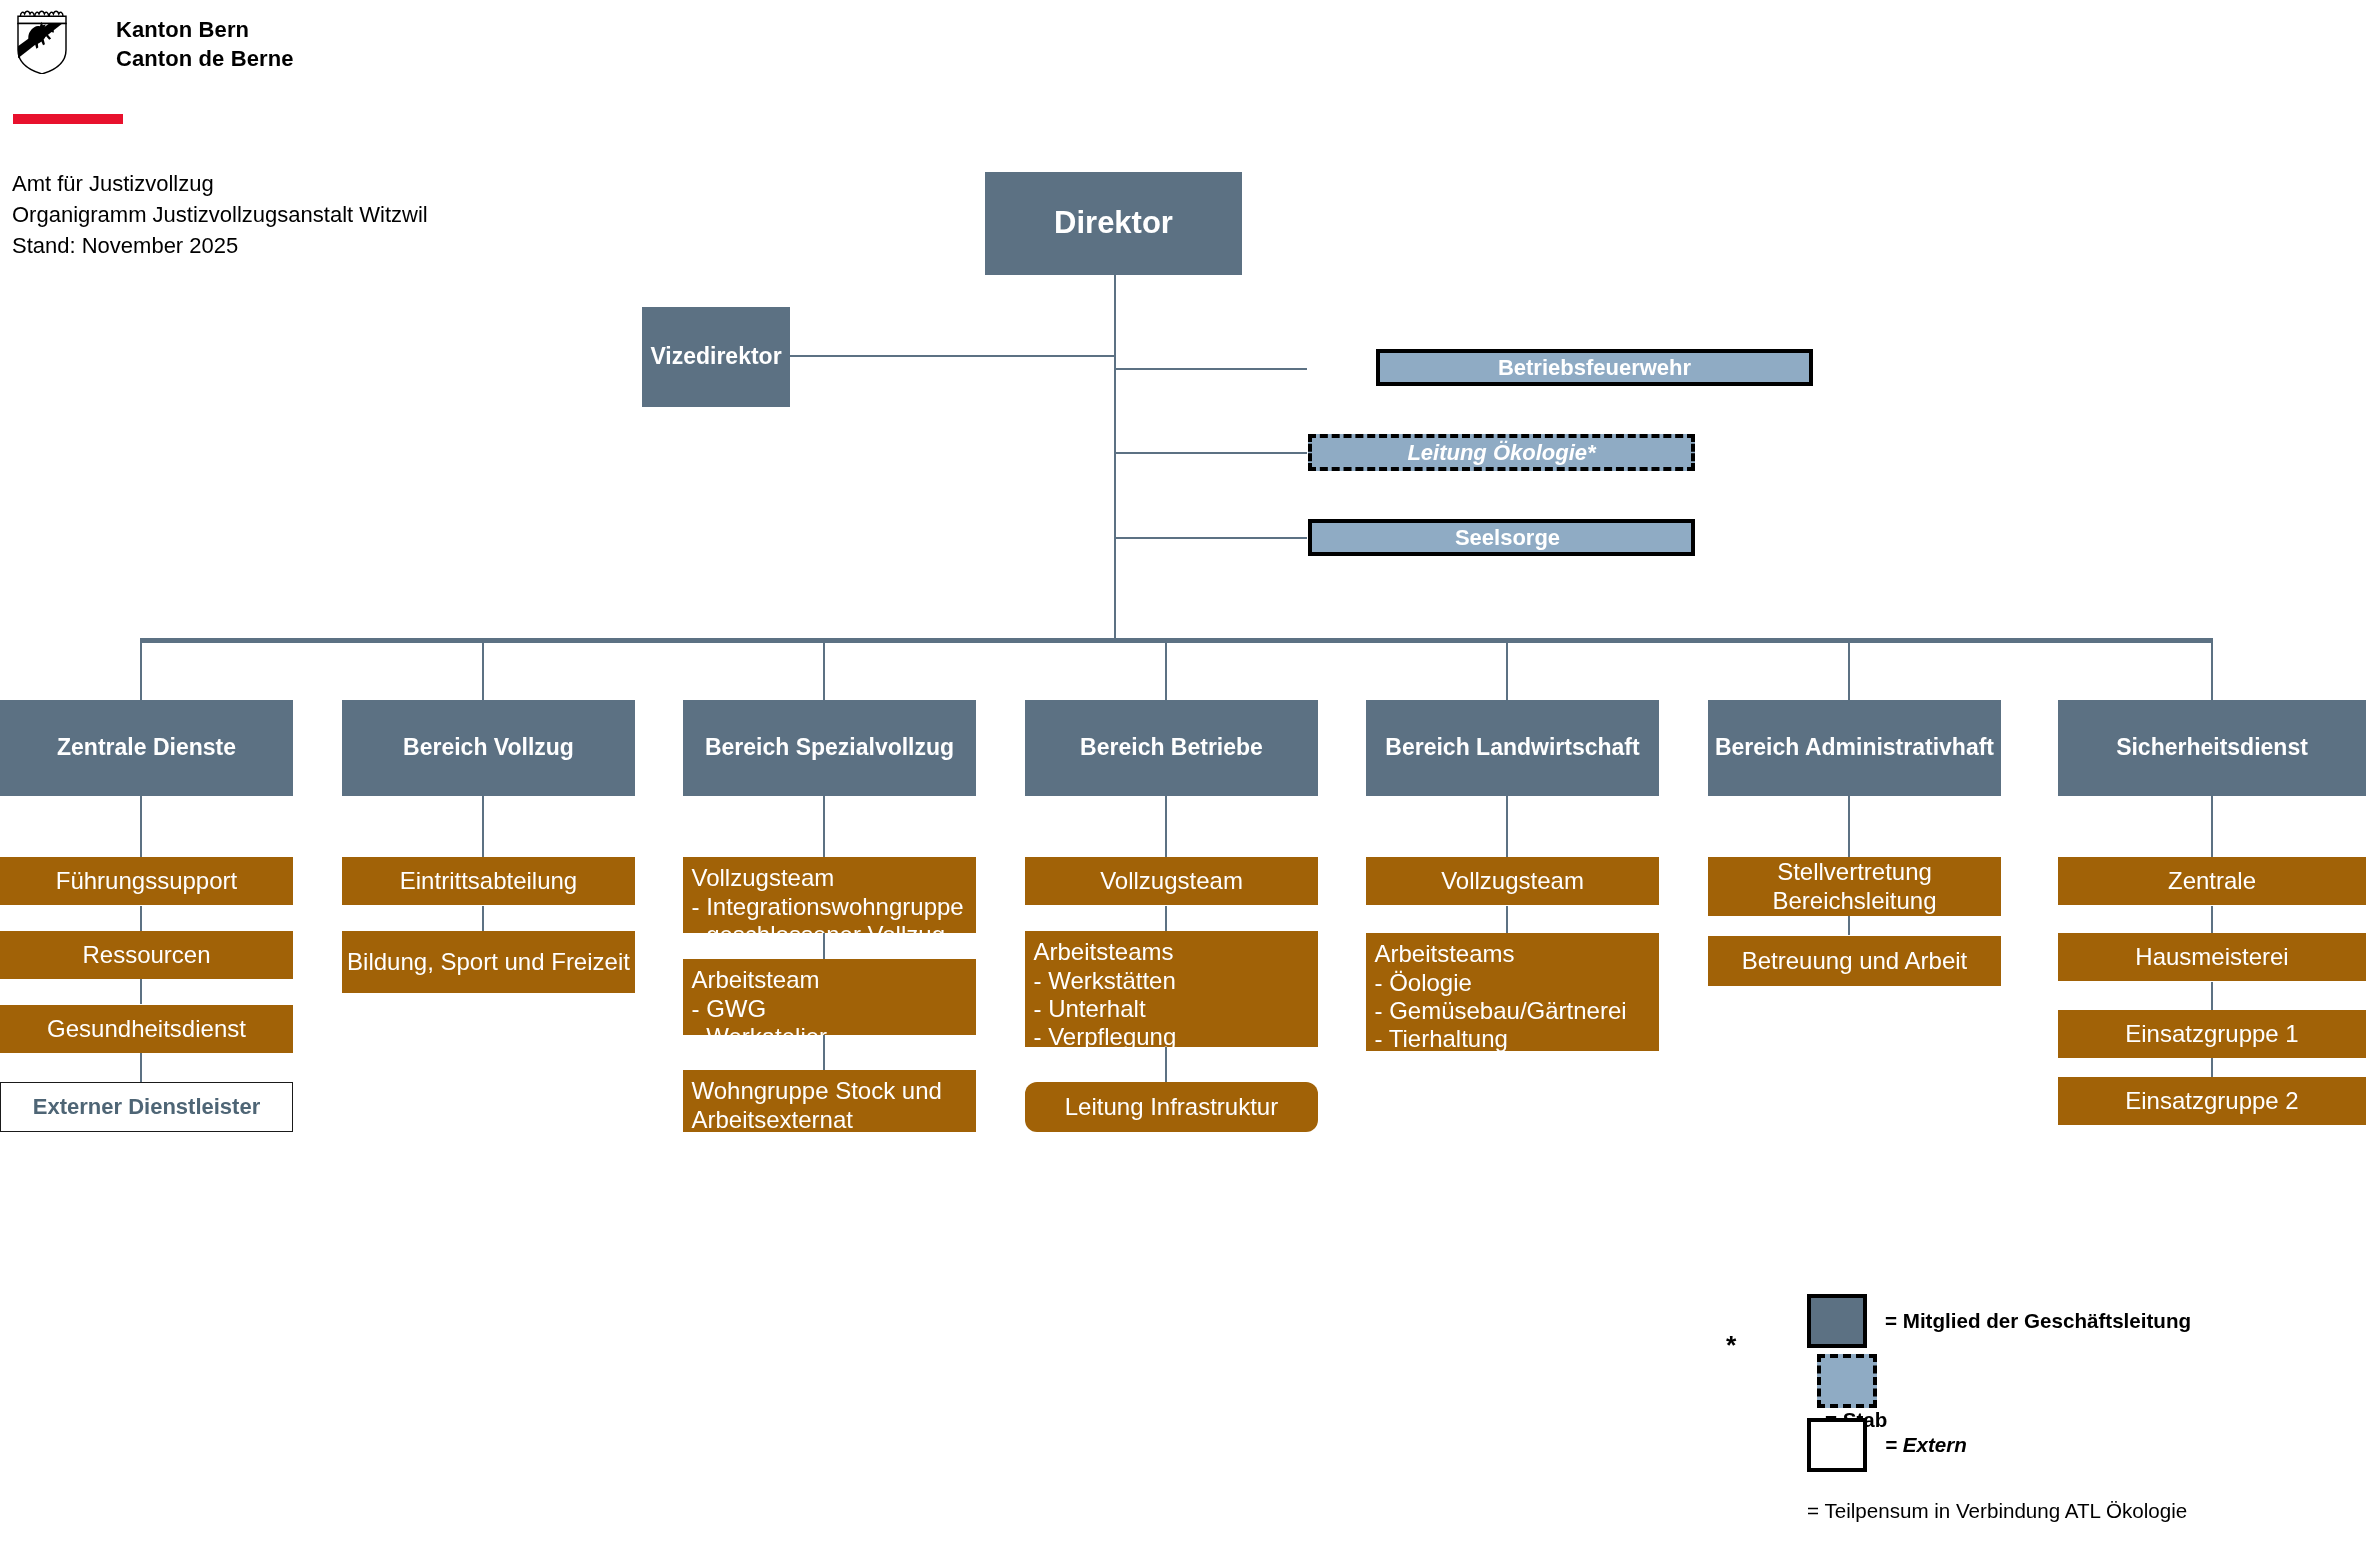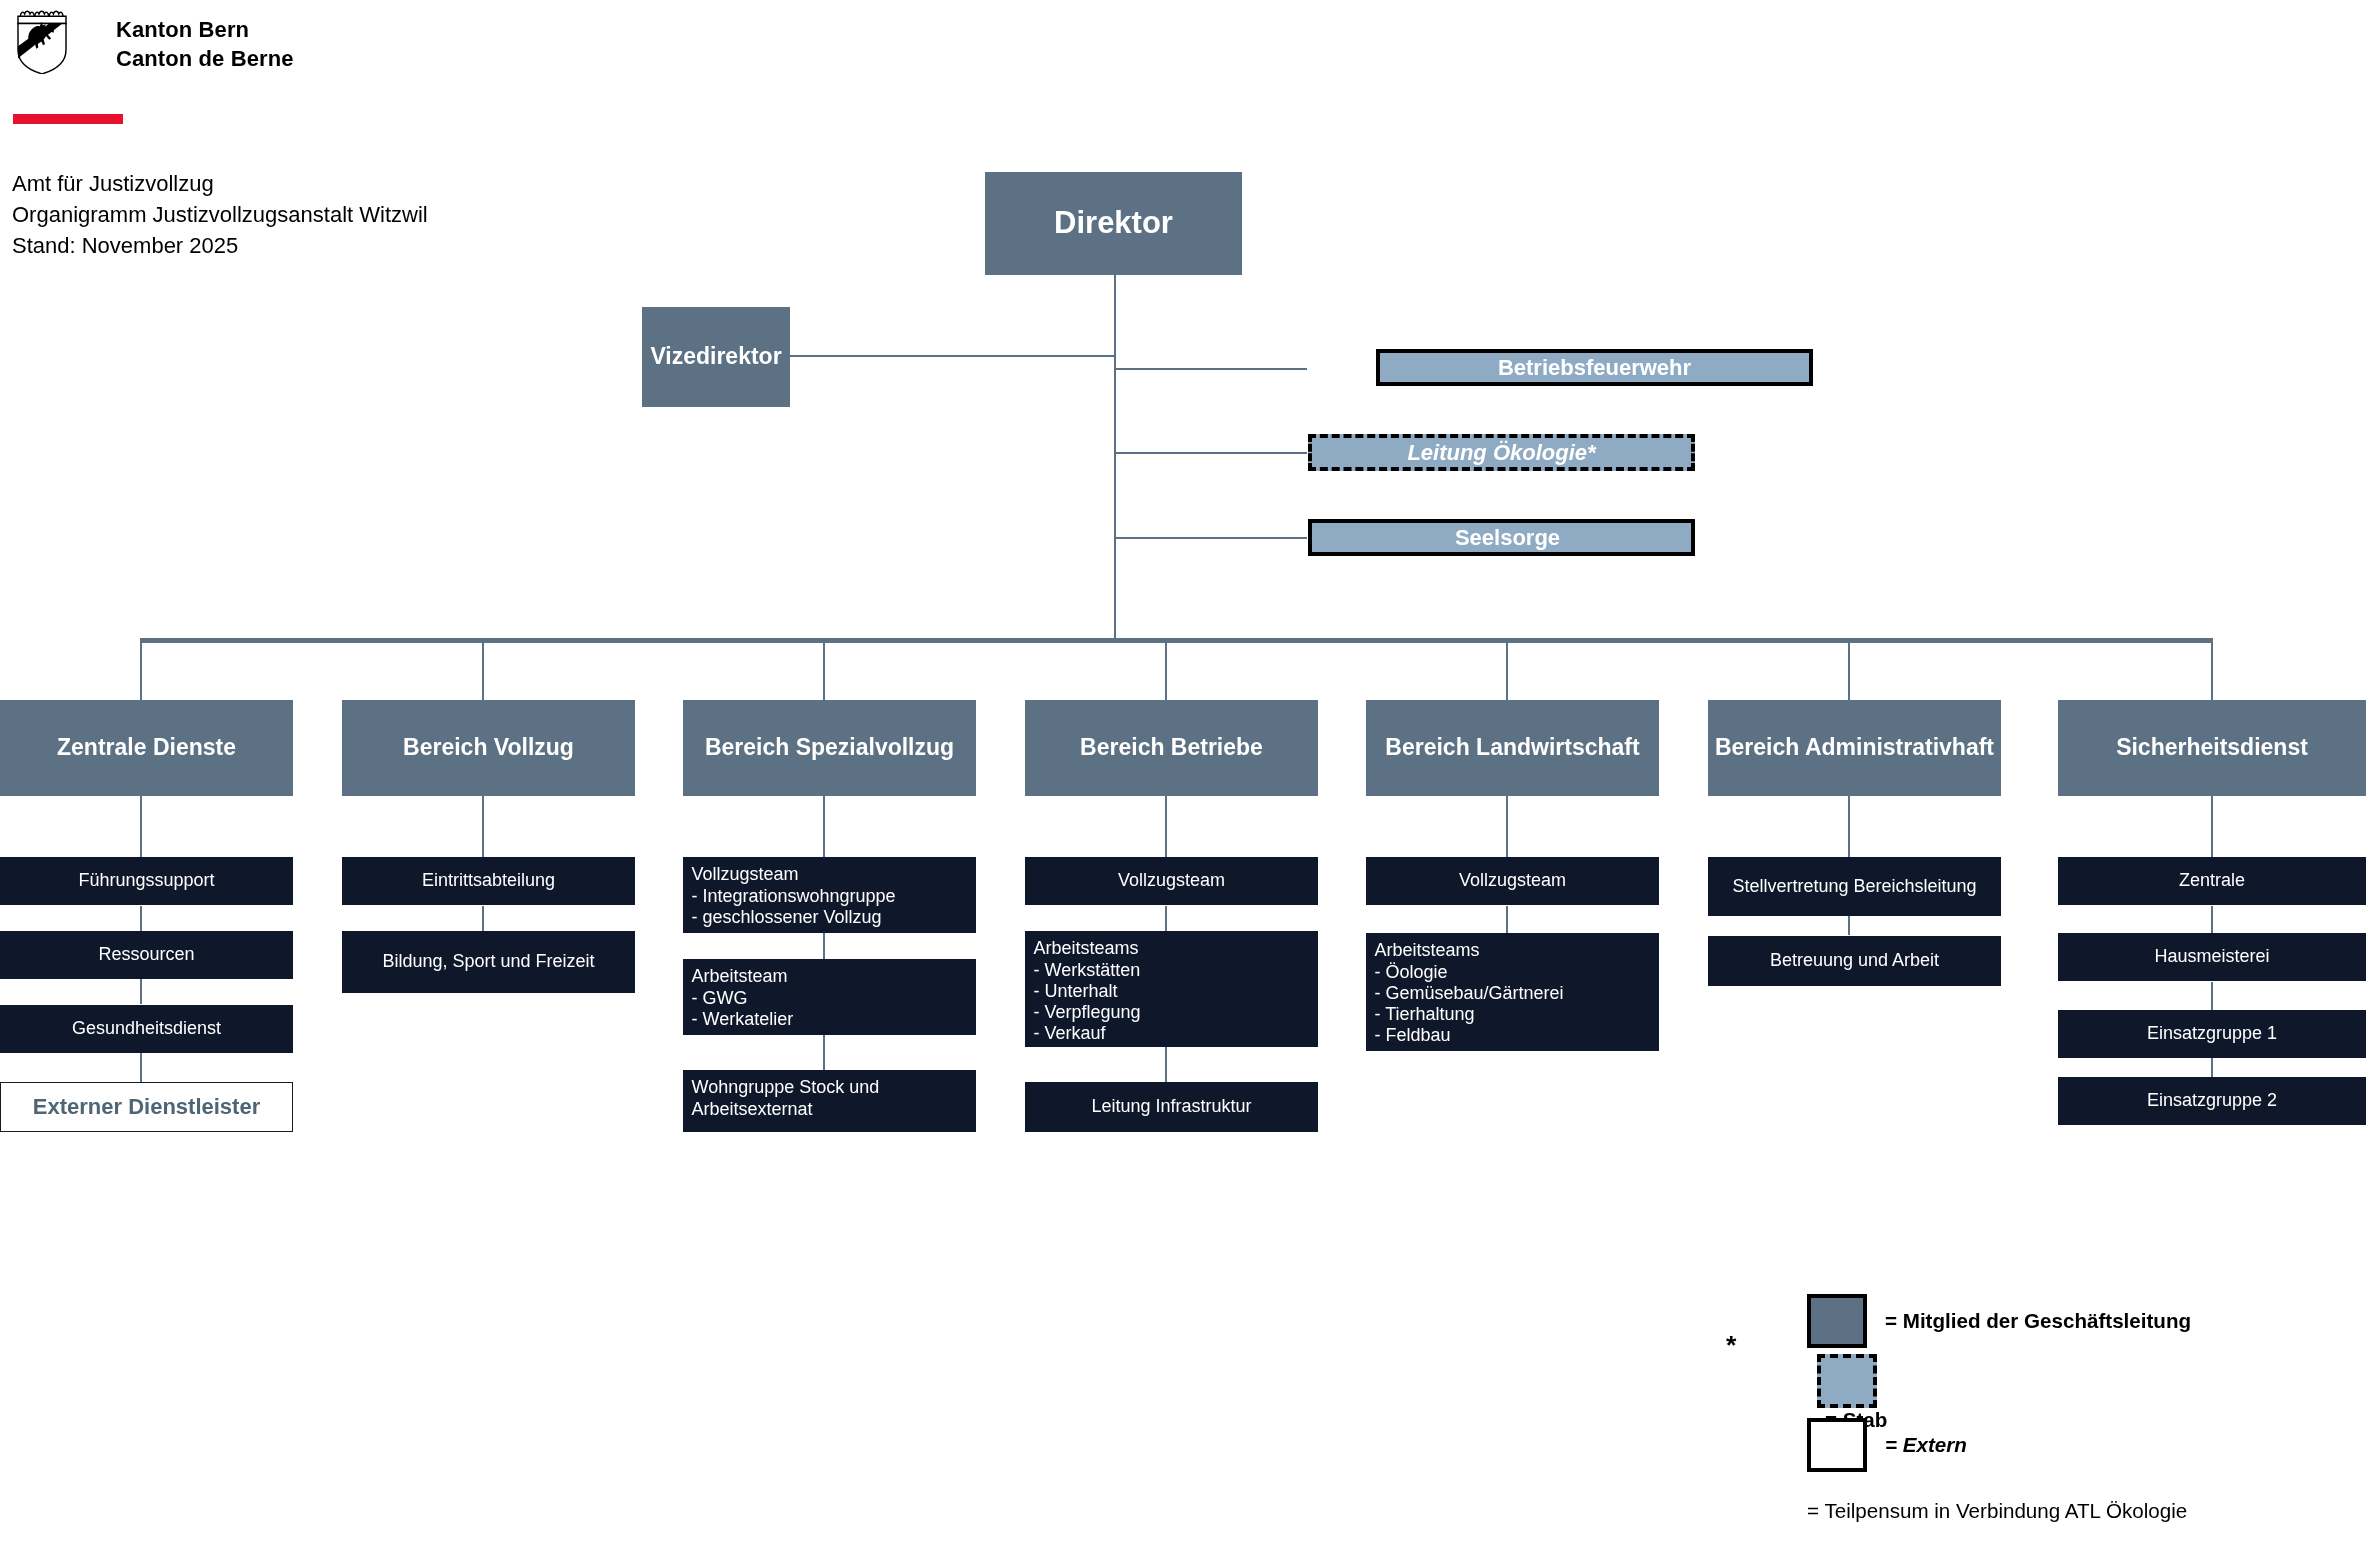--- a/index.html
+++ b/index.html
@@ -18,21 +18,21 @@
   #doctitle{left:12px;top:169px;width:604px;}
   #doctitle div{font-size:22px;color:#000;line-height:1.4;}
 
   
   .node{
     display:flex;align-items:center;justify-content:center;
     text-align:center;color:#ffffff;line-height:1.18;
   }
   .gl{ background:#5c7183; font-weight:bold; font-size:23px; }      
   .gl.big{ font-size:31px; }
-  .sub{ background:#0f172a; font-weight:normal; font-size:18px; }   
+  .sub{ background:#a16207; font-weight:normal; font-size:24px; }   
   .sub.left{ justify-content:flex-start; text-align:left; align-items:flex-start; padding:7.3px 6px 0 8.5px; }
   .staff{ background:#8fabc4; font-weight:bold; font-size:22px; border:4.2px solid #000; }
   .staff.dashed{ border-style:dashed; }
   .extern{
     background:#ffffff;color:#4e6575;font-weight:bold;font-size:22px;
     border:1.8px solid #1a1a1a;
   }
 
   
   .vline{position:absolute;width:2.4px;background:#5c7183;}
@@ -177,21 +177,21 @@
 </div>
 <div class="vline" style="left:1165px;top:906px;height:25.4px;"></div>
 <div class="abs node sub left" style="left:1025px;top:931px;width:293px;height:116px;white-space:pre-line;">
   <span>Arbeitsteams
 - Werkstätten
 - Unterhalt
 - Verpflegung
 - Verkauf</span>
 </div>
 <div class="vline" style="left:1165px;top:1047px;height:35px;"></div>
-<div class="abs node sub" style="left:1025px;top:1082px;width:293px;height:50px;">
+<div class="abs node sub" style="left:1025px;top:1082px;width:293px;height:50px;border-radius:12px;">
   <span>Leitung Infrastruktur</span>
 </div>
 
 <div class="abs node gl" style="left:1366px;top:700px;width:293px;height:96px;">
   <span>Bereich Landwirtschaft</span>
 </div>
 <div class="vline" style="left:1506px;top:796px;height:62px;"></div>
 <div class="abs node sub" style="left:1366px;top:857px;width:293px;height:48px;">
   <span>Vollzugsteam</span>
 </div>

